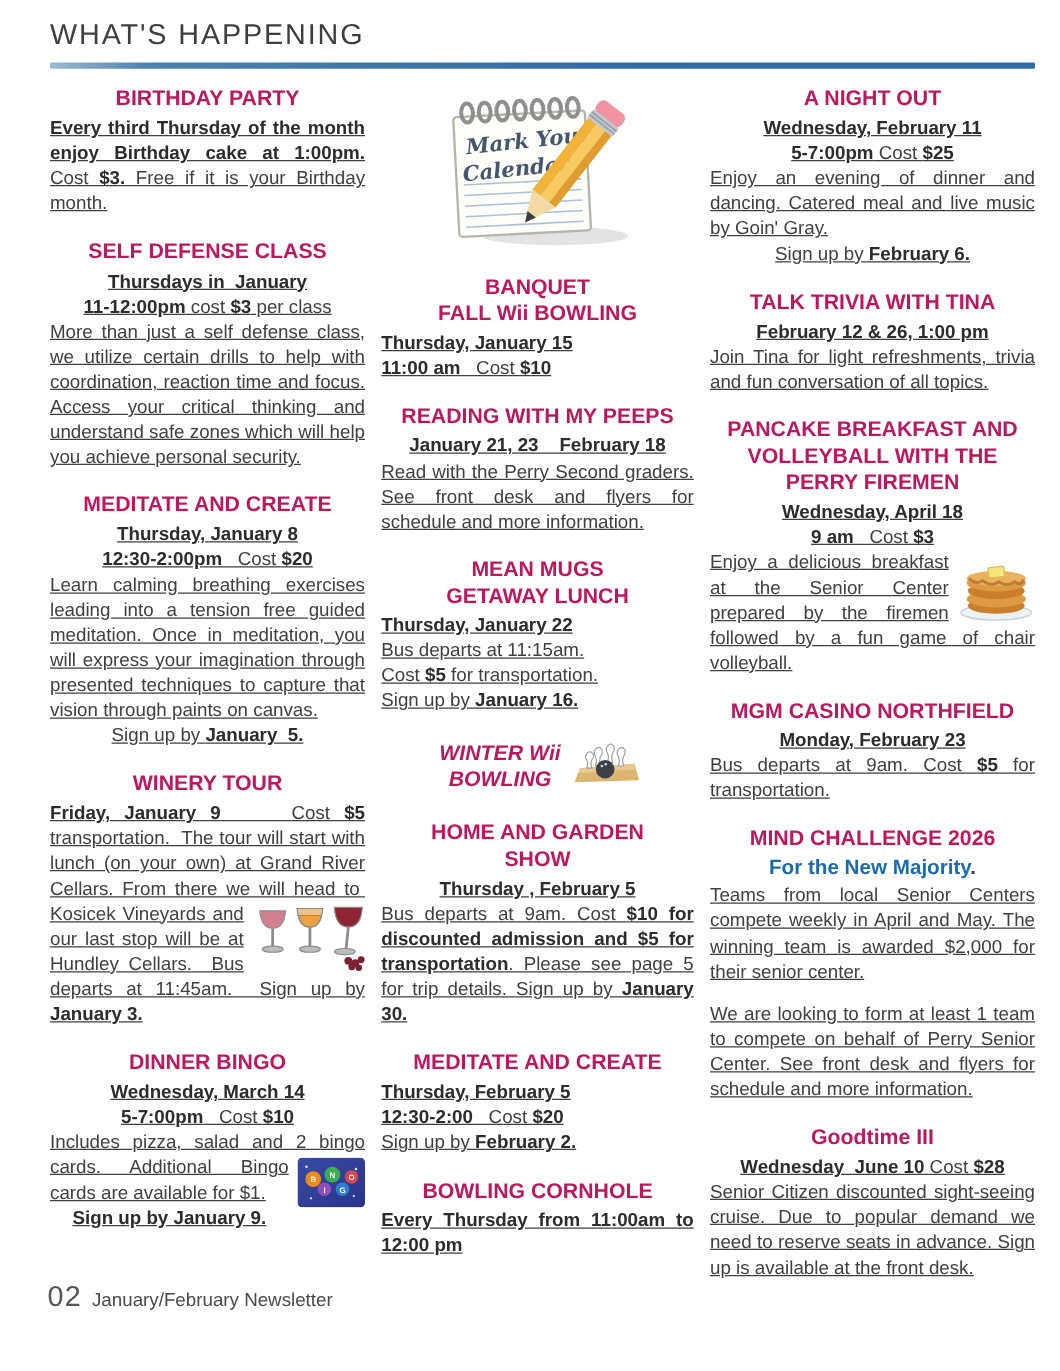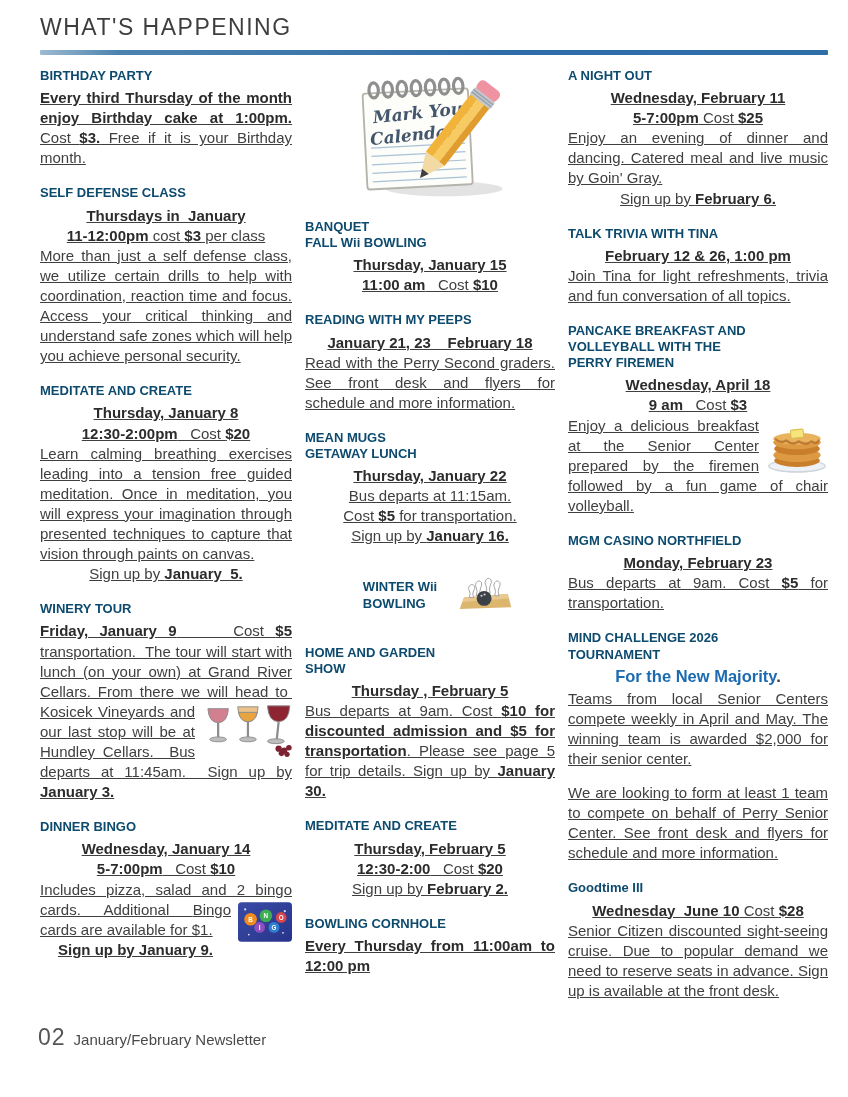--- a/index.html
+++ b/index.html
@@ -8,29 +8,29 @@
   .page{padding:14px 20px 0 40px;width:788px;}
   .page-title{font-size:23px;color:#3e3e3e;letter-spacing:1.5px;font-weight:400;margin:0 0 9px 0;}
   .rule{height:5px;background:linear-gradient(90deg,#9db9d2 0%,#4c82ae 10%,#2e6ca7 60%,#2f6fa8 100%);
         border-radius:1px;margin-bottom:13px;}
   .cols{display:flex;gap:13px;align-items:flex-start;}
   .col{flex:0 0 auto;}
   .col-1{width:252px;}
   .col-2{width:250px;}
   .col-3{width:260px;}
   .sec{margin-bottom:17px;}
-  .heading{color:#0c4a6e;font-weight:bold;font-size:13px;line-height:1.24;text-align:left;margin:0 0 4px 0;}
+  .heading{color:#be185d;font-weight:bold;font-size:17px;line-height:1.24;text-align:center;margin:0 0 4px 0;}
   .heading-line{display:block;}
   .heading-flex{display:flex;justify-content:center;align-items:center;gap:4px;margin:0 0 2px 0;}
-  .heading-flex .heading{margin:16px;}
+  .heading-flex .heading{margin:4px;font-style:italic;}
   .subheading{color:#1c6bb0;font-weight:bold;font-size:16.5px;text-align:center;margin:0 0 3px 0;}
   .subheading .suffix{color:#3a3a3a;}
   .para{font-size:15px;line-height:1.34;color:#3f3f3f;margin:0;text-decoration:underline;}
   .para b{color:#2c2c2c;}
-  .left{text-align:center}.center{text-align:center}.justify{text-align:justify}
+  .left{text-align:center}.center{text-align:left}.justify{text-align:justify}
   .gap{margin-top:14px;}
   .float-icon{float:right;margin:2px 0 2px 7px;line-height:0;}
   .top-icon{text-align:center;line-height:0;margin:2px 0 10px 0;}
   .footer{position:absolute;left:38px;top:1024px;display:flex;align-items:baseline;gap:8px;}
   .footer .page-num{font-size:23px;color:#555555;letter-spacing:1px;}
   .footer .footer-label{font-size:15px;color:#4a4a4a;}
   svg{display:inline-block;}
 </style>
 </head>
 <body>
@@ -90,21 +90,21 @@
                   <circle cx="93" cy="47" r="3"></circle>
     <circle cx="85" cy="53" r="3"></circle>
                   <circle cx="91" cy="54" r="2.8"></circle>
   </g>
 </svg></span><span>head to&nbsp; Kosicek Vineyards and our last stop will be at Hundley Cellars.&nbsp; Bus departs at 11:45am.&nbsp; Sign up by </span><b>January 3.</b></p>
         </section>
         <section class="sec">
           <div class="heading">
             <span class="heading-line">DINNER BINGO</span>
           </div>
-          <p class="para left"><b>Wednesday, January 14</b></p>
+          <p class="para left"><b>Wednesday, March 14</b></p>
           <p class="para left"><b>5-7:00pm</b><span>&nbsp;&nbsp; Cost </span><b>$10</b></p>
           <p class="para justify"><span>Includes pizza, salad and 2 bingo cards.&nbsp; Additional&nbsp; </span><span class="float-icon"><svg width="54" height="40" viewBox="0 0 60 44">
   <defs>
                   <linearGradient id="bgr" x1="0" y1="0" x2="1" y2="1">
     <stop offset="0" stop-color="#3a4aa5"></stop>
                     <stop offset="1" stop-color="#27348b"></stop>
                   </linearGradient>
                 </defs>
   <rect width="60" height="44" rx="4" fill="url(#bgr)"></rect>
   <g fill="#ffffff" opacity="0.85">
@@ -275,21 +275,20 @@
         <section class="sec">
           <div class="heading">
             <span class="heading-line">MGM CASINO NORTHFIELD</span>
           </div>
           <p class="para left"><b>Monday, February 23</b></p>
           <p class="para justify"><span>Bus departs at 9am. Cost </span><b>$5</b><span> for transportation.</span></p>
         </section>
         <section class="sec">
           <div class="heading">
             <span class="heading-line">MIND CHALLENGE 2026</span>
-            <span class="heading-line">TOURNAMENT</span>
           </div>
           <div class="subheading"><span>For the New Majority</span><span class="suffix">.</span></div>
           <p class="para justify"><span>Teams from local Senior Centers compete weekly in April and May. The winning team is awarded $2,000 for their senior center.</span></p>
           <p class="para justify gap"><span>We are looking to form at least 1 team to compete on behalf of Perry Senior Center. See front desk and flyers for schedule and more information.</span></p>
         </section>
         <section class="sec">
           <div class="heading">
             <span class="heading-line">Goodtime III</span>
           </div>
           <p class="para left"><b>Wednesday&nbsp; June 10</b><span> Cost </span><b>$28</b></p>

